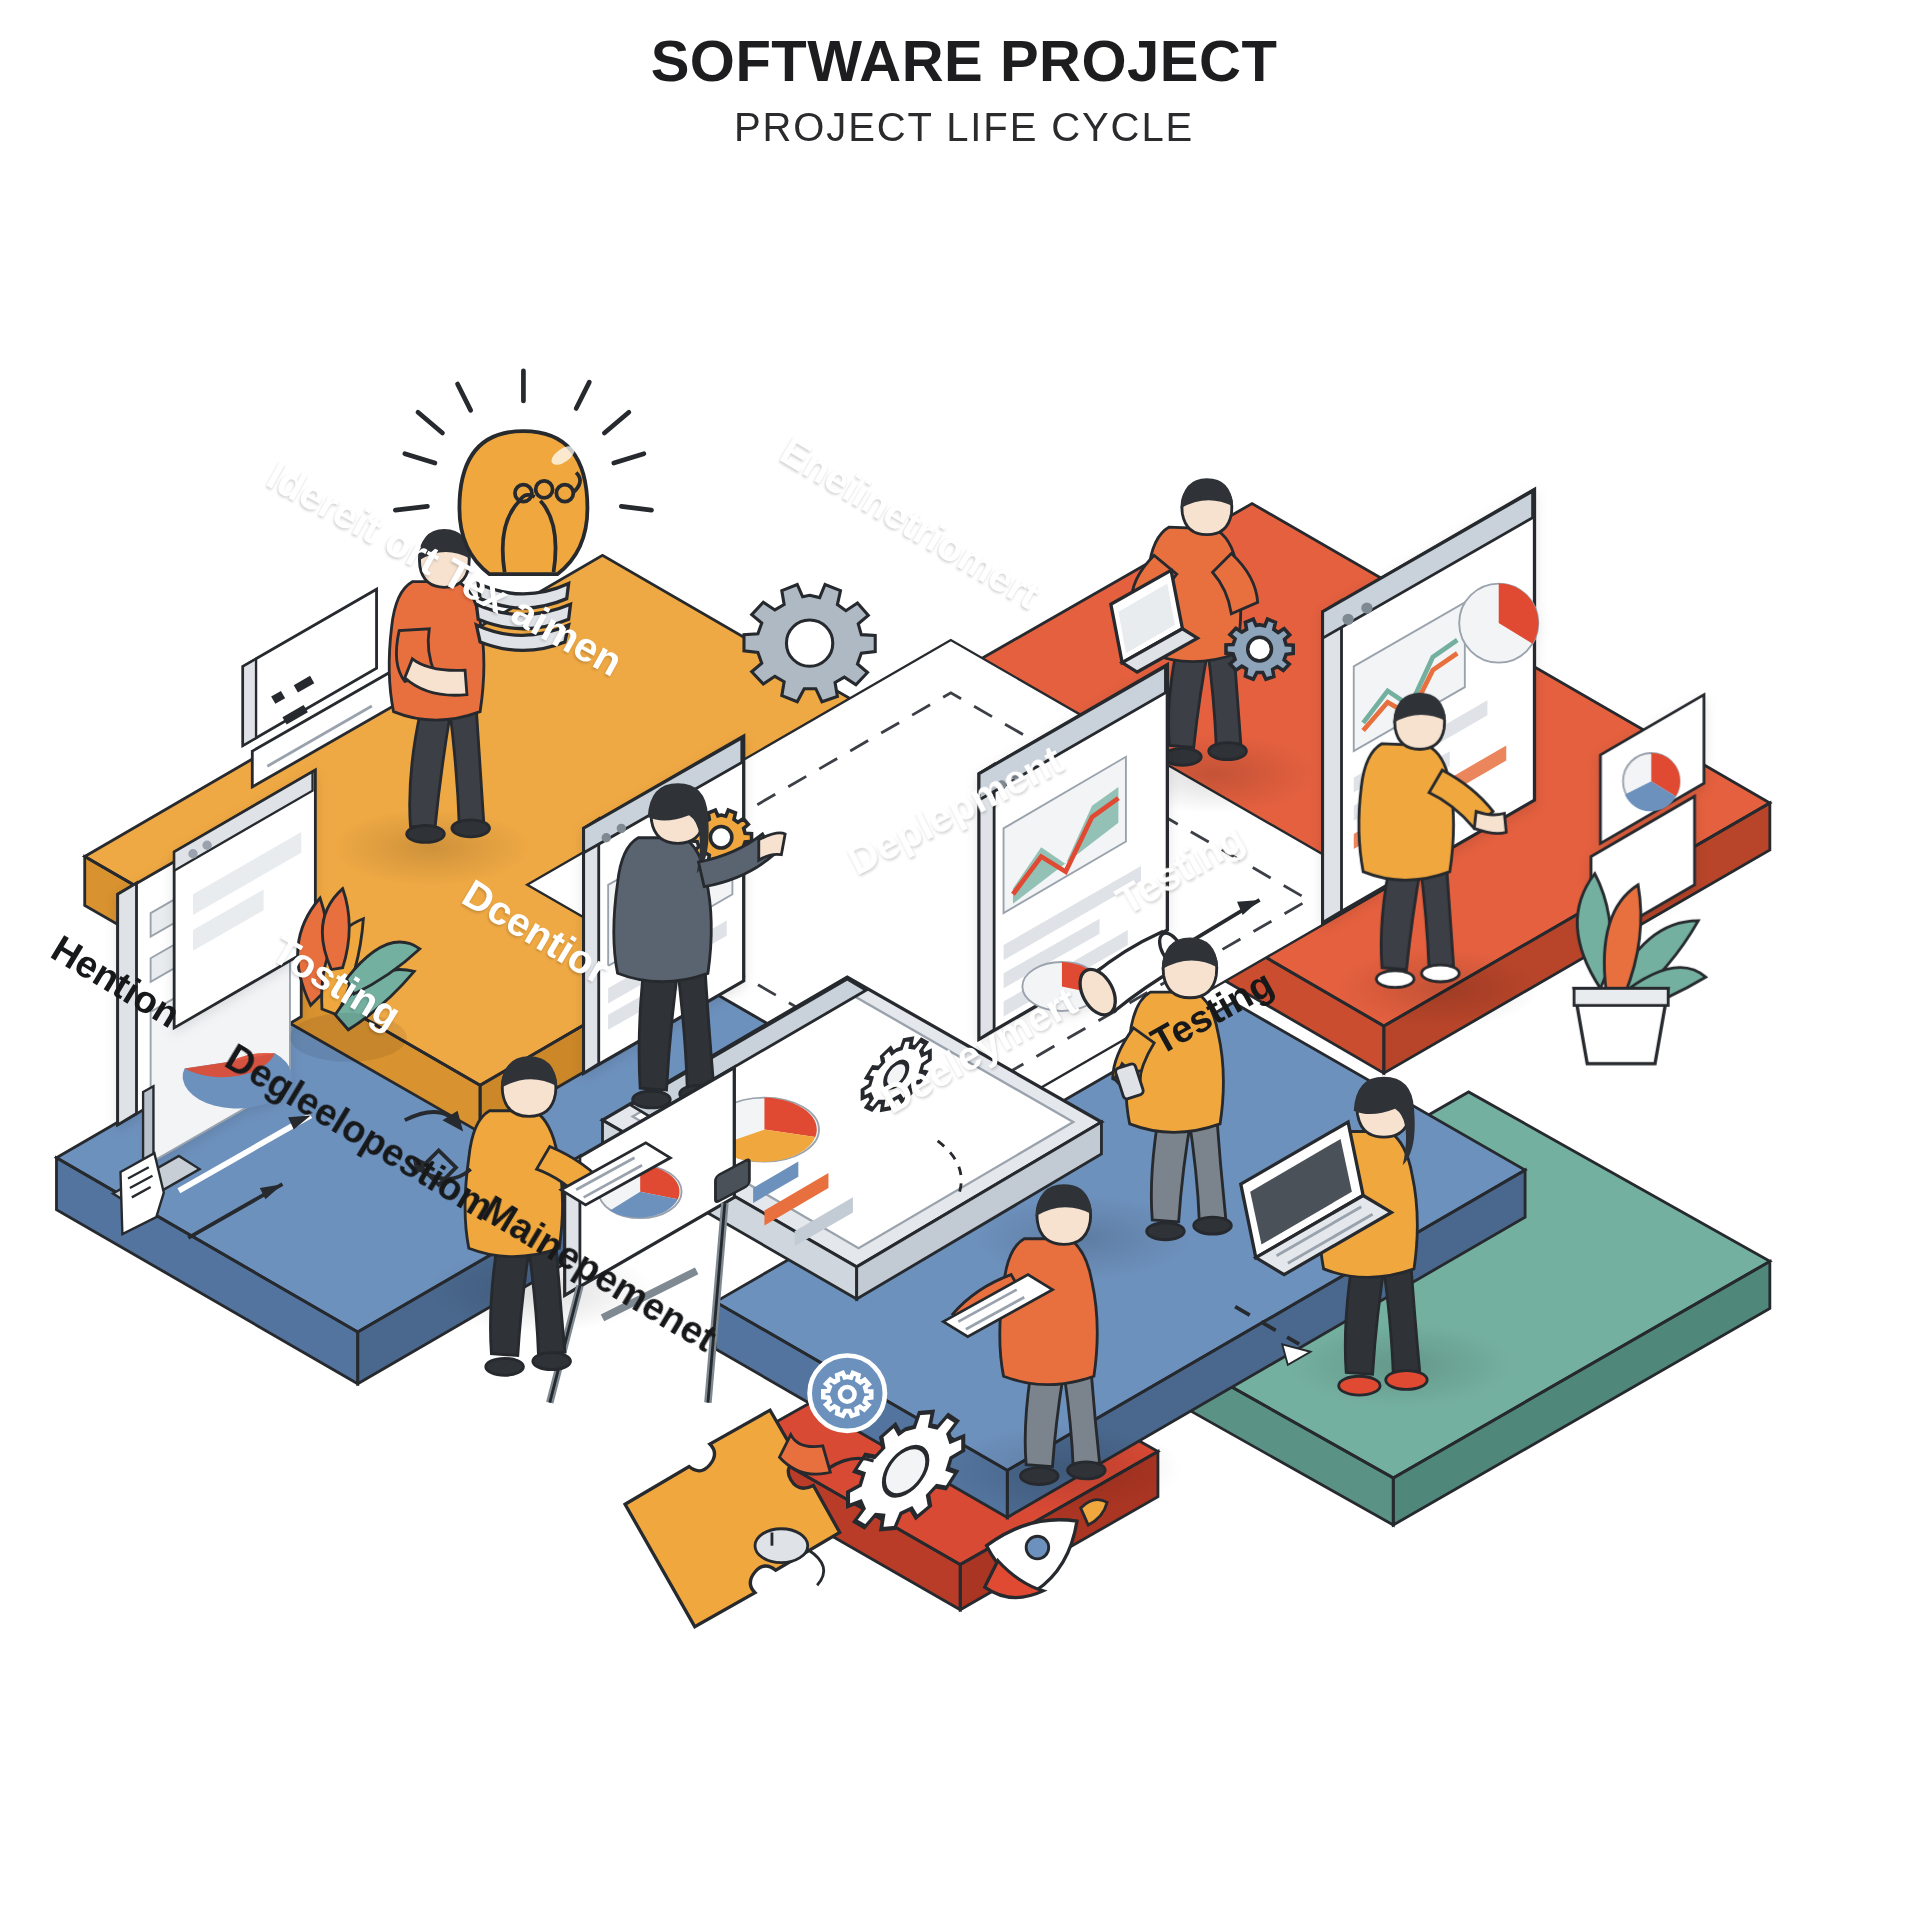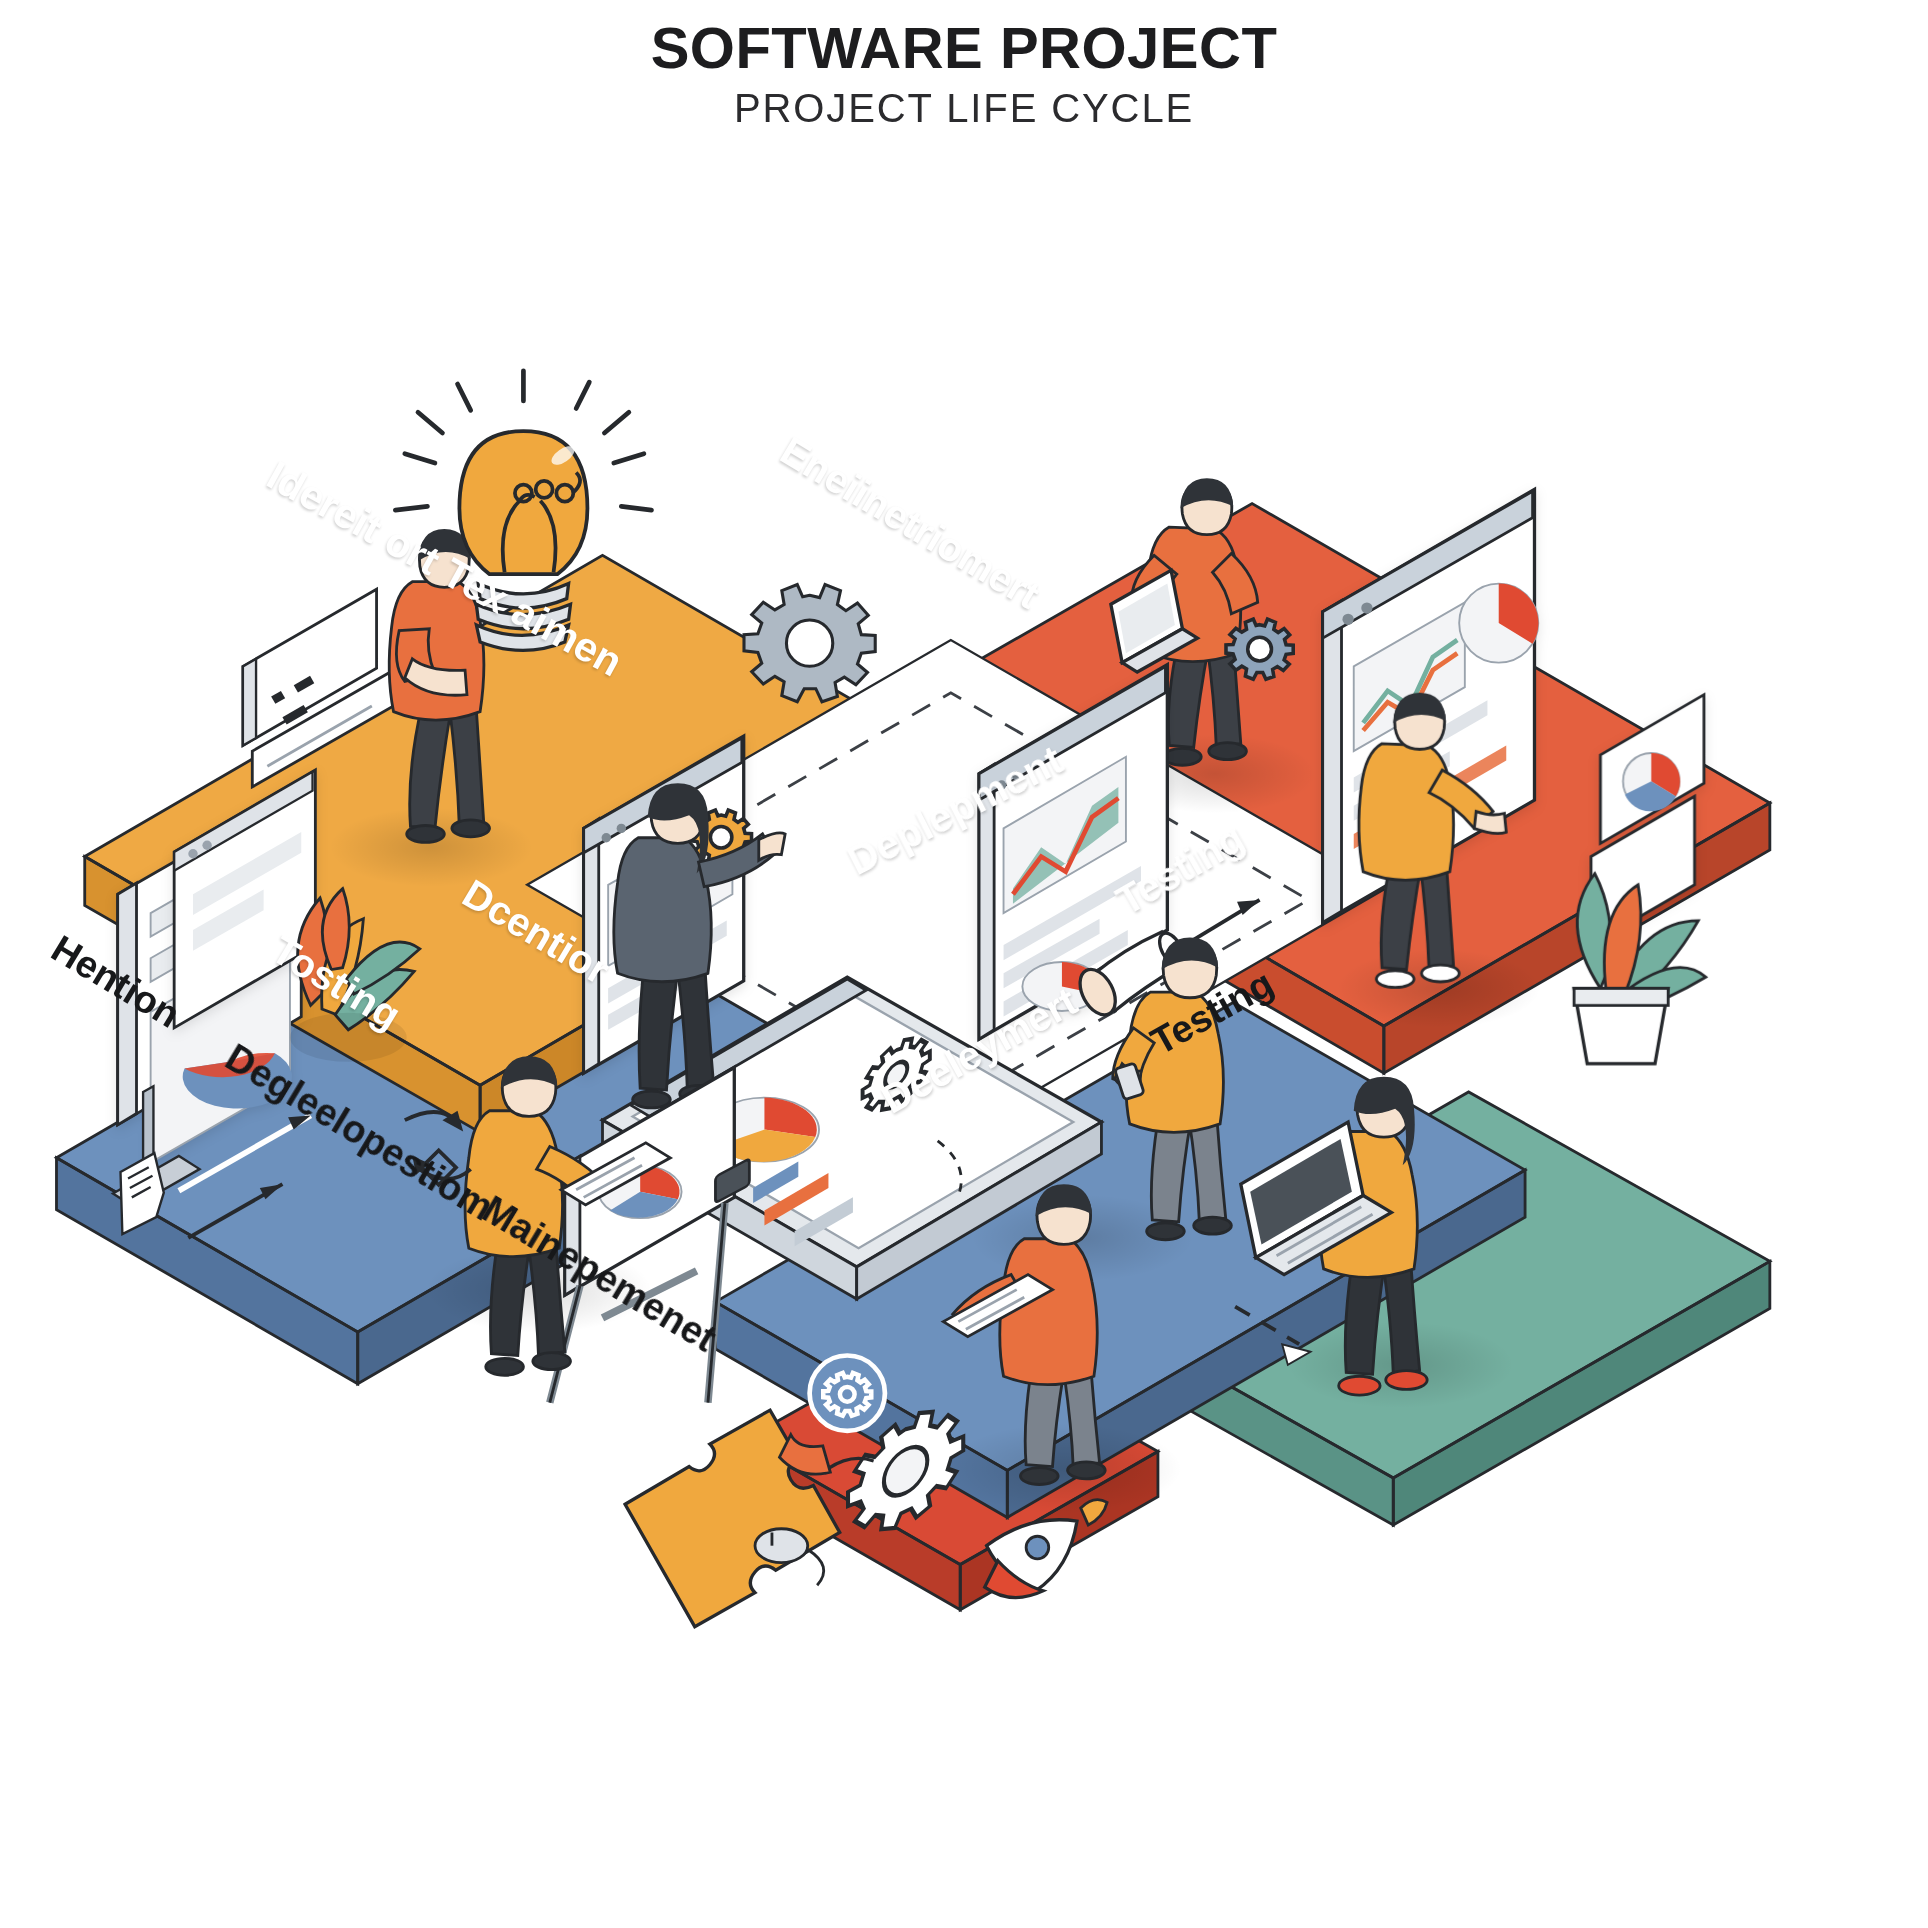--- a/index.html
+++ b/index.html
@@ -4,23 +4,23 @@
 <style>
   html,body{margin:0;padding:0;background:#ffffff;}
   body{width:1928px;height:1928px;overflow:hidden;
        font-family:"Liberation Sans","DejaVu Sans",sans-serif;
        -webkit-font-smoothing:antialiased;}
   #stage{position:relative;width:1928px;height:1928px;background:#fff;}
 
   
   #header{position:absolute;left:0;top:0;width:1928px;text-align:center;}
   #title{font-size:58px;font-weight:bold;letter-spacing:0.5px;color:#1d1d1f;
-         margin-top:18px;line-height:1.05;}
+         margin-top:31px;line-height:1.05;}
   #subtitle{font-size:40px;font-weight:400;letter-spacing:1.9px;color:#2b2b2e;
-            margin-top:7px;}
+            margin-top:13px;}
 
   
   #scene{position:absolute;left:0;top:141px;width:1928px;height:1787px;}
 
   .lbl{position:absolute;white-space:nowrap;font-weight:bold;
        transform-origin:0 0;pointer-events:none;}
   .lbl-on-band{color:#ffffff;font-size:38px;
        text-shadow:0 1.9px 2.8px rgba(0,0,0,.18);}
   .lbl-out{color:#17181a;font-size:38px;}
 

